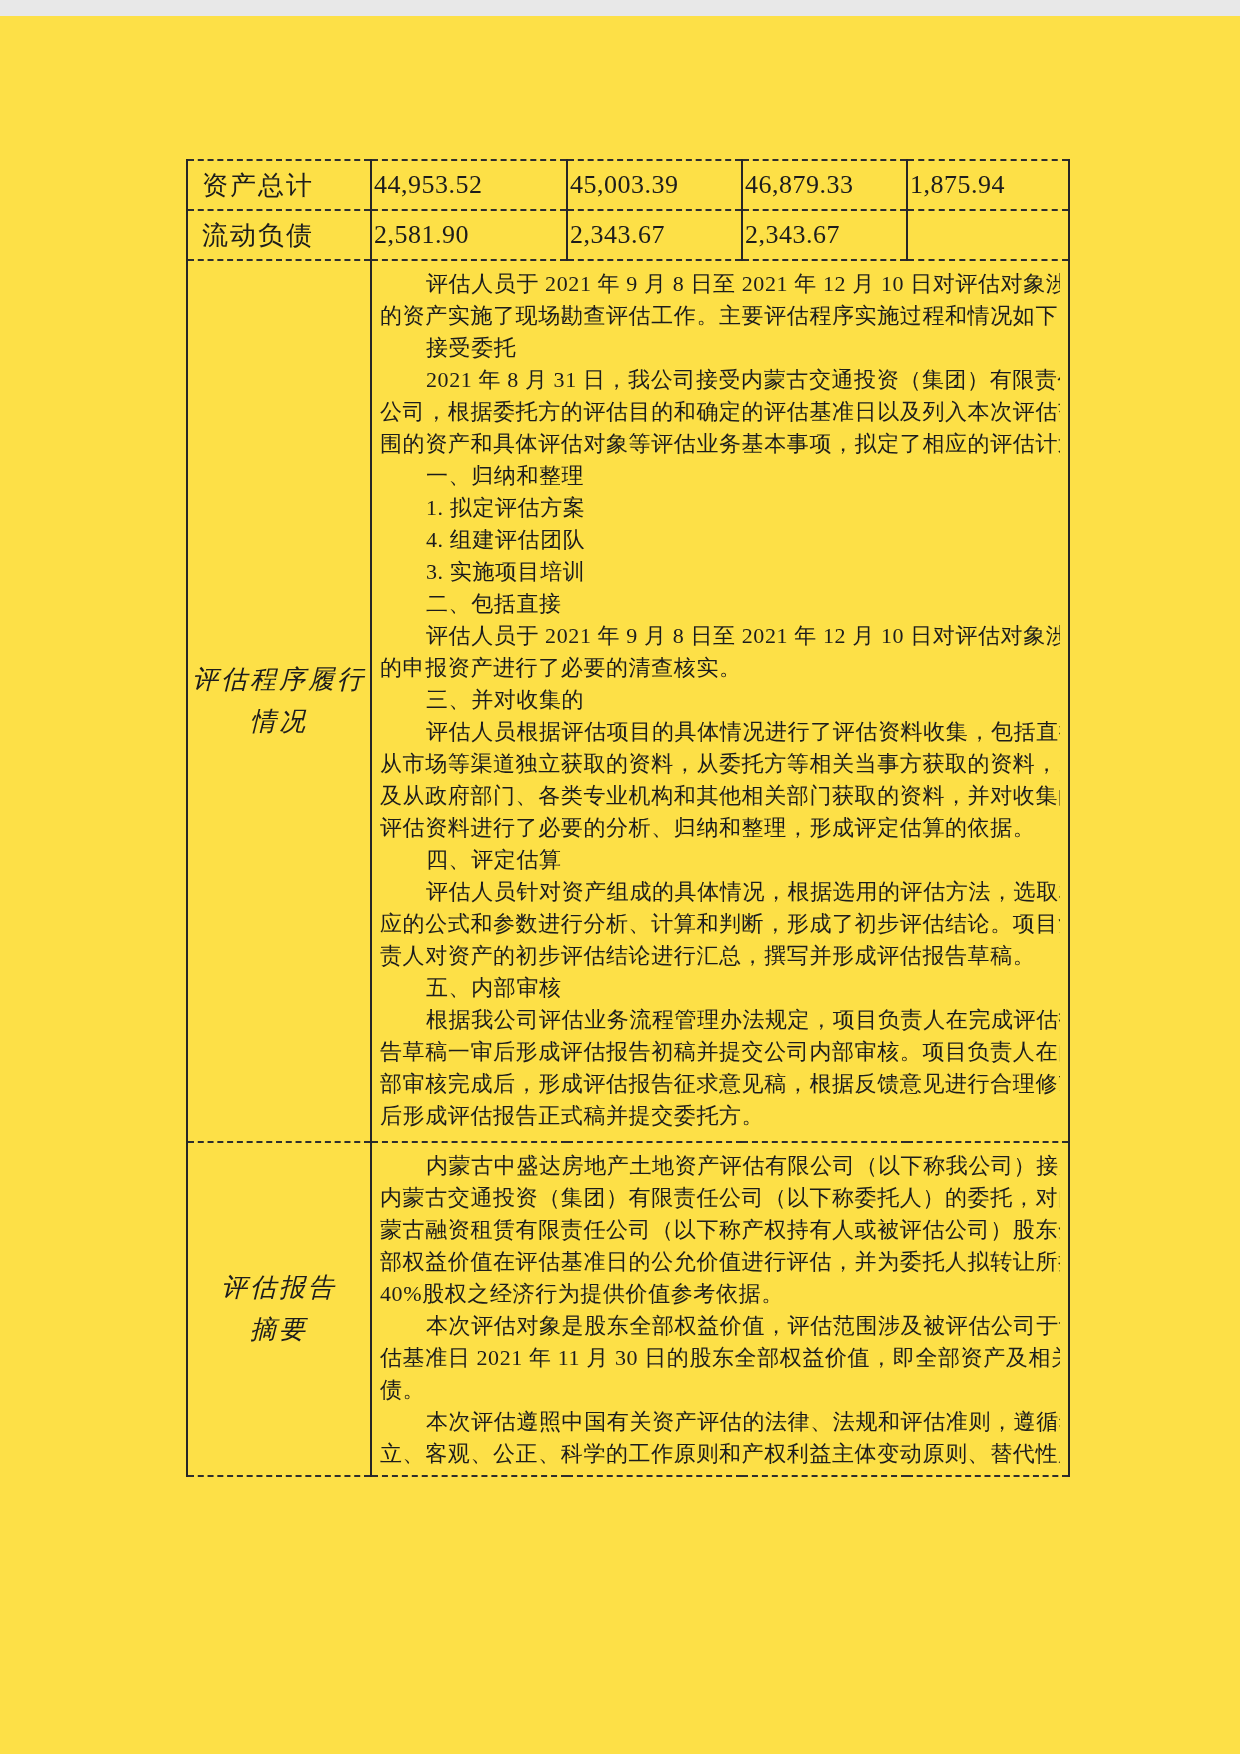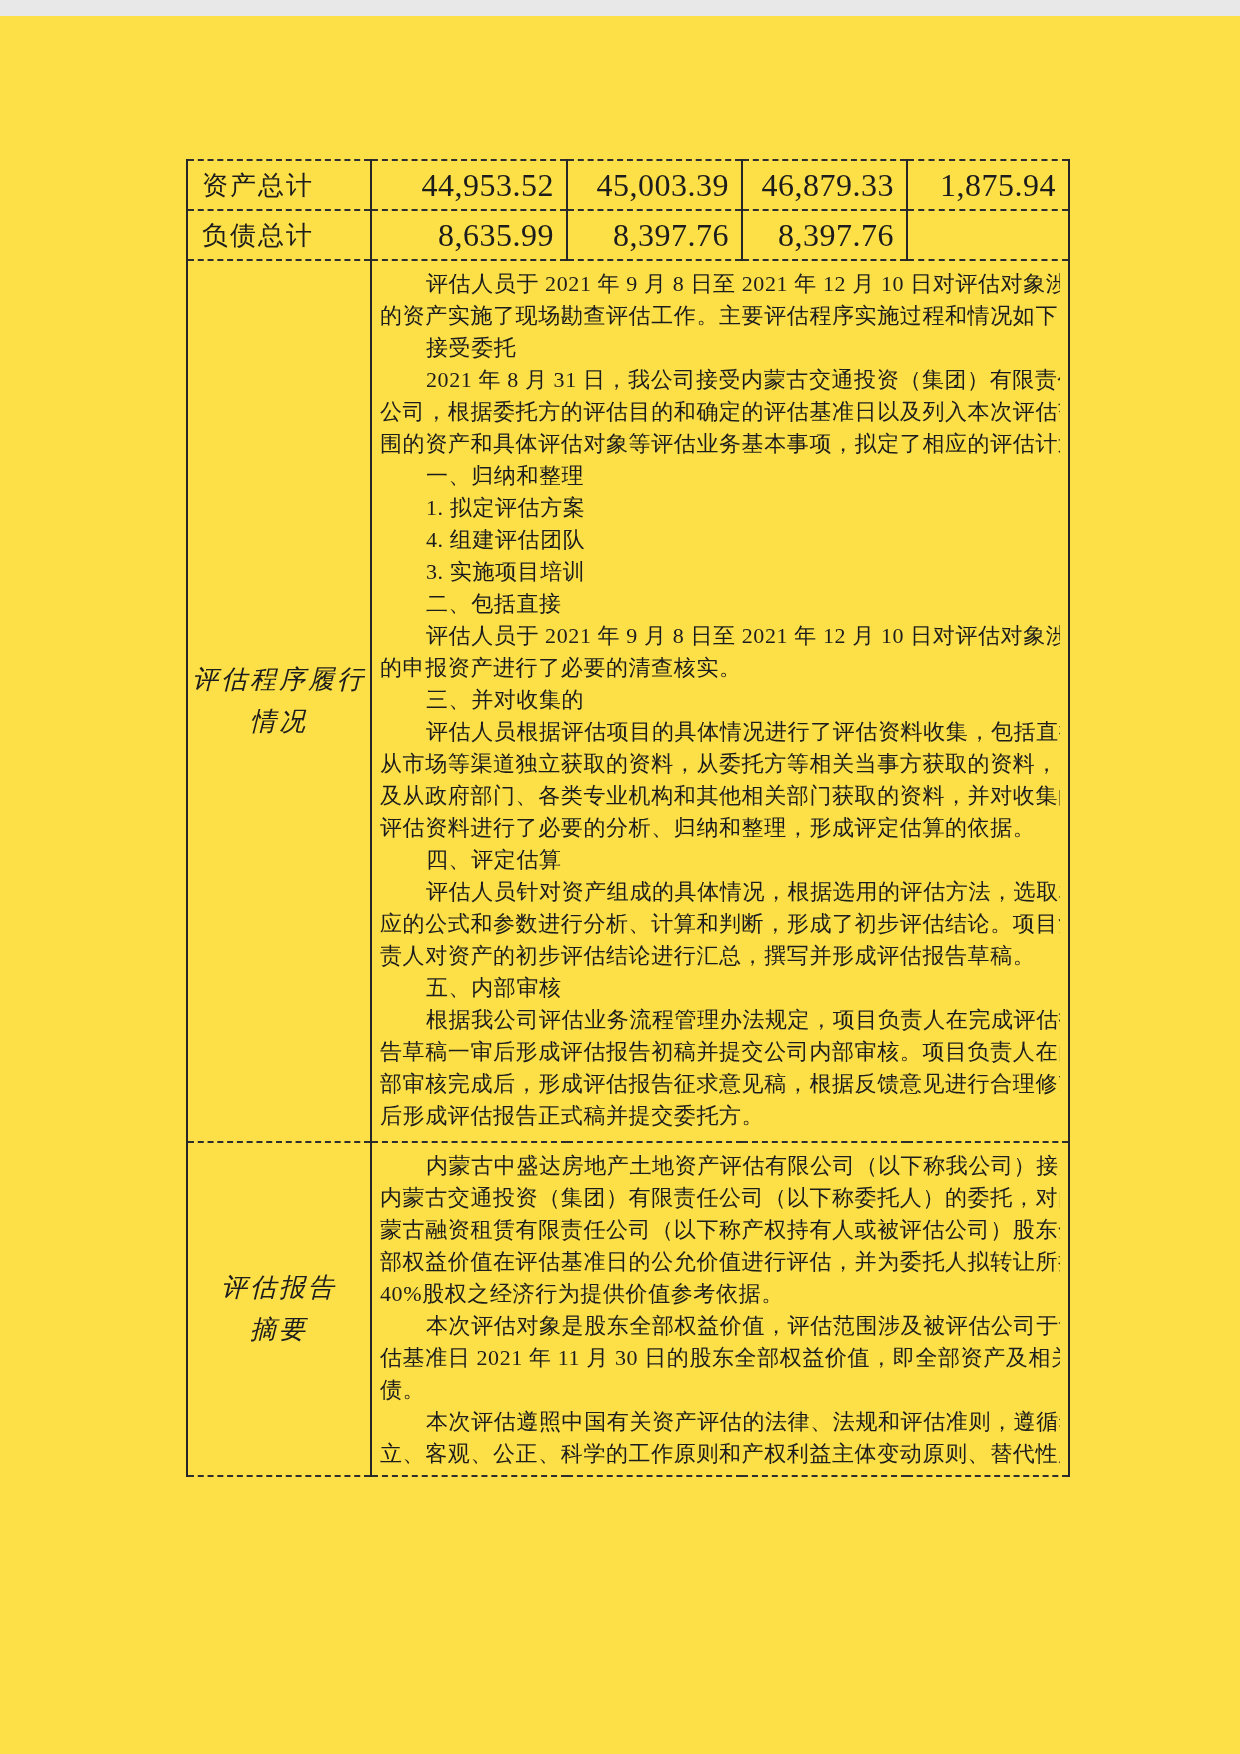--- a/index.html
+++ b/index.html
@@ -12,21 +12,21 @@
   table.doc {
     position:absolute; left:186px; top:143px;
     border-collapse:collapse; table-layout:fixed; width:882px;
   }
   td {
     border-left:2px solid #262626; border-right:2px solid #262626;
     border-top:2px dashed #2e2e2e; border-bottom:2px dashed #2e2e2e;
     vertical-align:middle; overflow:hidden;
   }
   td.c-lbl  { font-size:26px; padding:2px 6px 2px 14px; height:44px; letter-spacing:2px; }
-  td.c-num  { font-size:32px; text-align:right; padding:2px 12px 2px 2px; letter-spacing:0.5px; }
+  td.c-num  { font-size:26px; padding:2px 12px 2px 2px; letter-spacing:0.5px; }
   td.c-sec  { text-align:center; font-size:26px; letter-spacing:3px; }
   td.c-sec div { line-height:42px;font-style:italic; }
   td.c-body { vertical-align:top; padding:7px 8px 5px 8px; }
   td.c-body.sec0 { height:868px; }
   td.c-body.sec1 { height:320px; }
   .line {
     font-size:22px; height:32px; line-height:32px;
     white-space:pre; overflow:hidden; letter-spacing:0.6px;
   }
   .line.indent { padding-left:46px; }
@@ -45,24 +45,24 @@
     </colgroup>
     <tbody id="tbody">
         <tr>
           <td class="c-lbl">资产总计</td>
           <td class="c-num">44,953.52</td>
           <td class="c-num">45,003.39</td>
           <td class="c-num">46,879.33</td>
           <td class="c-num">1,875.94</td>
         </tr>
         <tr>
-          <td class="c-lbl">负债总计</td>
-          <td class="c-num">8,635.99</td>
-          <td class="c-num">8,397.76</td>
-          <td class="c-num">8,397.76</td>
+          <td class="c-lbl">流动负债</td>
+          <td class="c-num">2,581.90</td>
+          <td class="c-num">2,343.67</td>
+          <td class="c-num">2,343.67</td>
           <td class="c-num"></td>
         </tr>
         <tr>
           <td class="c-sec">
             <div>评估程序履行</div>
             <div>情况</div>
           </td>
           <td class="c-body sec0" colspan="4">
             <div class="line indent">评估人员于 2021 年 9 月 8 日至 2021 年 12 月 10 日对评估对象涉及</div>
             <div class="line">的资产实施了现场勘查评估工作。主要评估程序实施过程和情况如下：</div>

